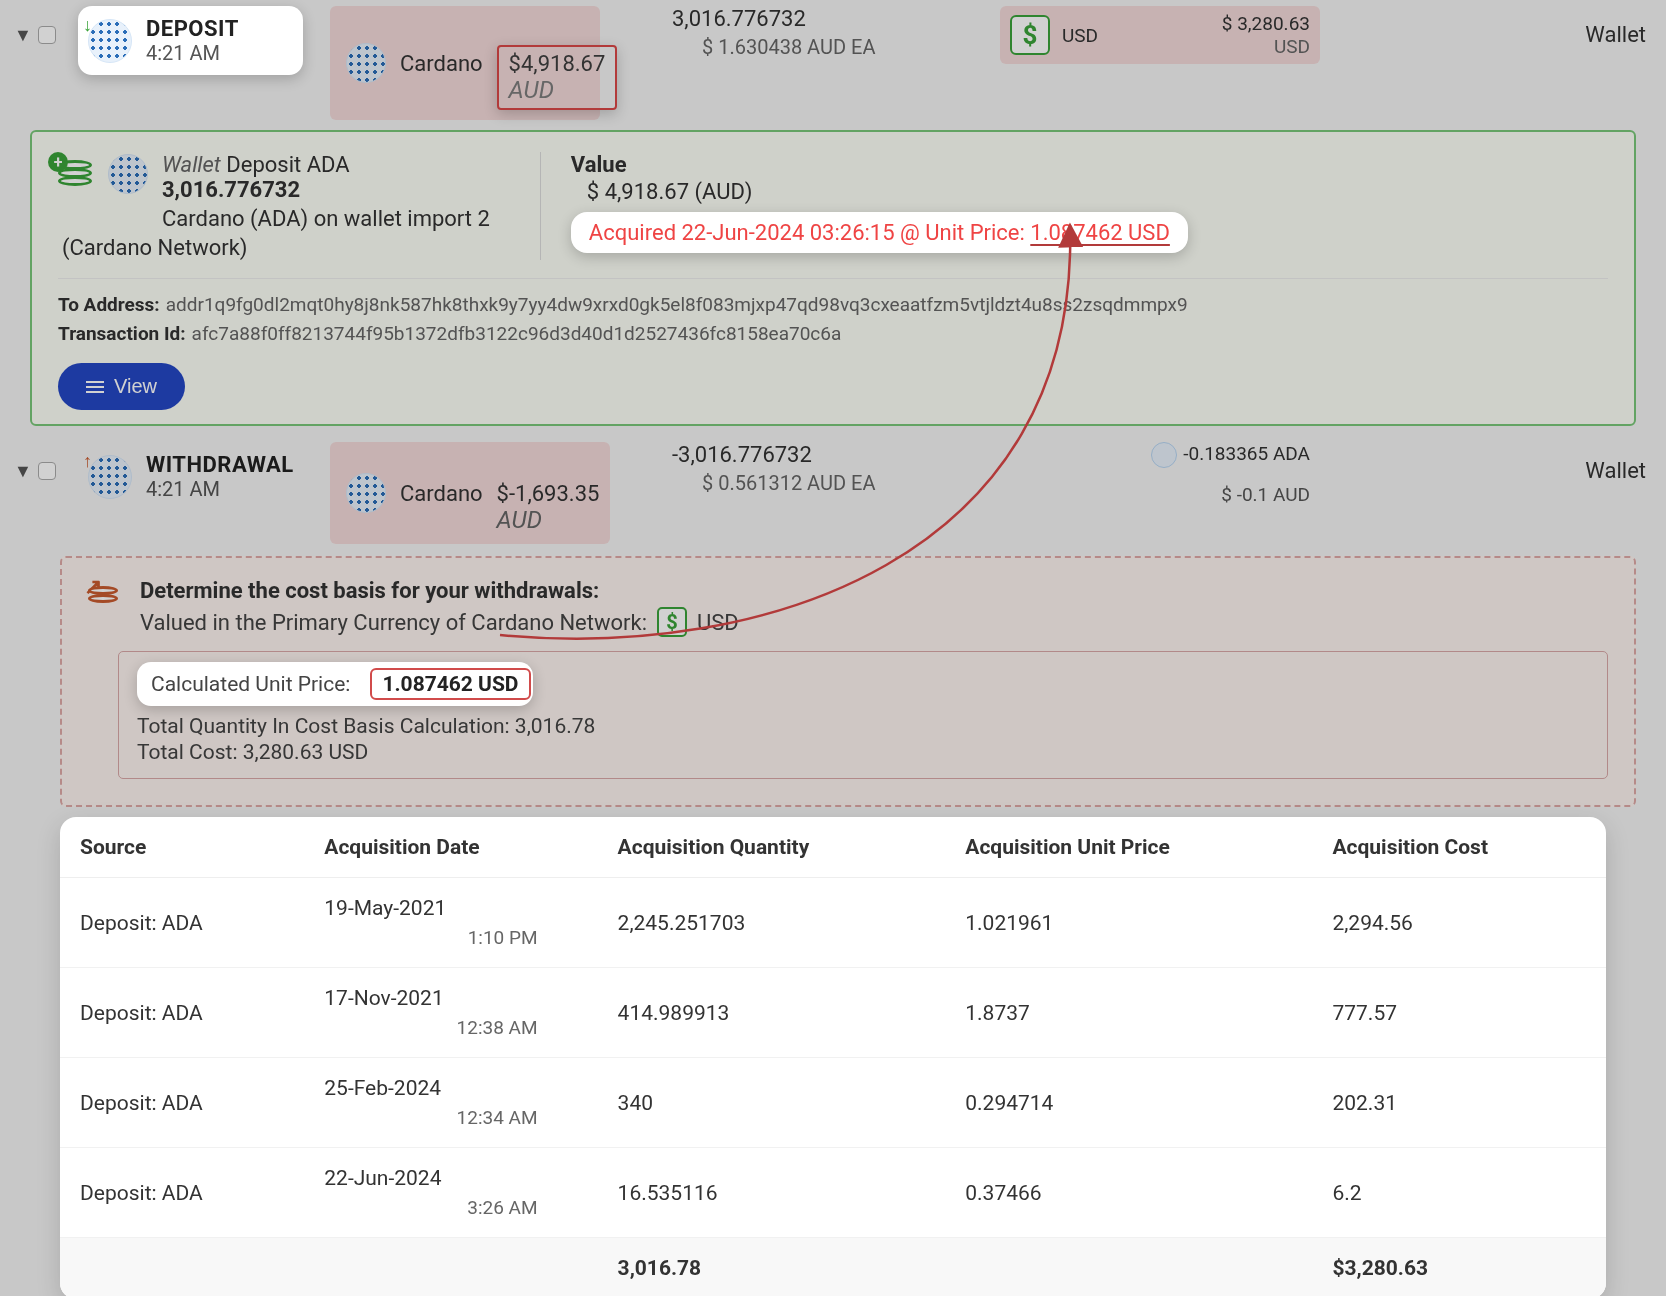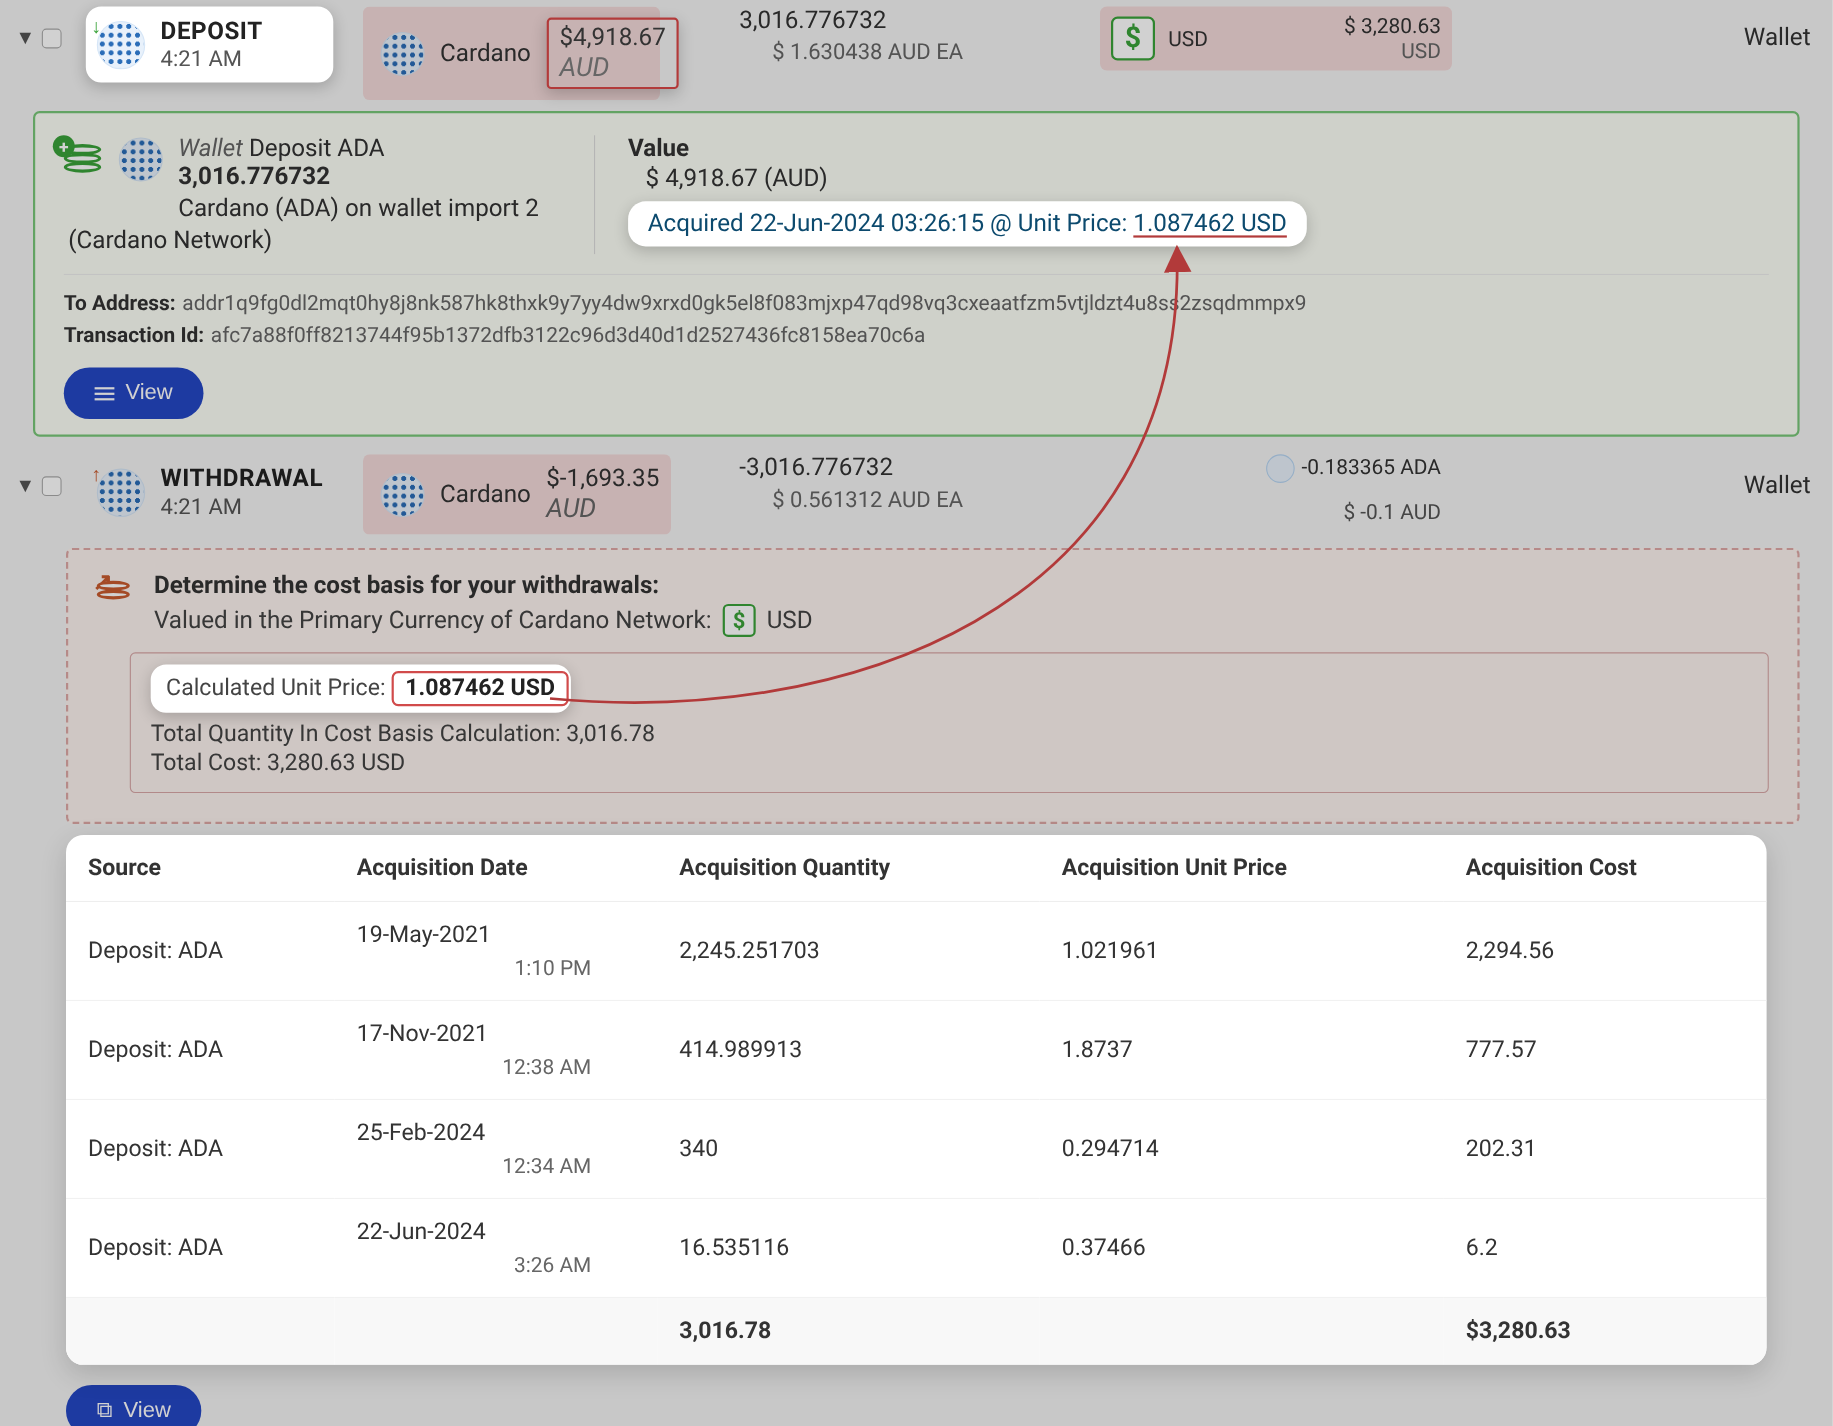--- a/index.html
+++ b/index.html
@@ -55,21 +55,21 @@
   .type-time  { font-size:20px; color:#555; }
 
   .asset-cell {
     display:flex; gap:14px; align-items:center;
     border: 2px solid transparent;
     border-radius: 6px;
     padding: 6px 10px;
   }
   .asset-cell .coin-icon { width:40px;height:40px; }
   .asset-name { font-size:22px; color:#333; }
-  .asset-cell .val-right { margin-left:auto; text-align:right; }
+  .asset-cell .val-right { margin-left:auto; text-align:right;margin-top:29px; }
   .amt-cell.red-border { border:2px solid #b23a3a; padding:4px 10px; border-radius:4px; width:120px; text-align:right;}
   .amt-cell .amount { font-size:22px; color:#333; }
   .amt-cell .ccy { font-size:24px; color:#666; text-align:left;font-style:italic;}
   .qty-cell { padding-left: 12px; }
   .qty-cell .qty { font-size:22px; color:#333; }
   .qty-cell .rate { font-size:20px; color:#666; margin-top:4px; padding-left:30px;}
   .usd-cell { display:flex; align-items:center; gap:12px; padding: 6px 10px;}
   .usd-cell.pink { background:#f3dada; border-radius:6px; }
   .usd-badge {
     width:40px;height:40px;border-radius:6px;border:2px solid #3aa33a;
@@ -113,21 +113,21 @@
   .ph-text .l1 .it { font-style:italic; color:#666;}
   .ph-text .l2 { font-size:22px; font-weight:700; }
   .ph-text .l3, .ph-text .l4 { font-size:22px; color:#333; margin-top:4px;}
   .ph-text .l4 { margin-left:-100px;}
 
   .ph-right { border-left:1px solid #ddd; padding-left:30px; margin-left:20px;}
   .ph-right .hd { font-size:22px; font-weight:700; }
   .ph-right .val { font-size:22px; margin:2px 0 8px 16px;}
   .acq-bubble {
     background:#fff; border-radius:16px; padding:8px 18px;
-    font-size:22px; color:#0c4a6e;
+    font-size:22px; color:#ef4444;
     display:inline-block;
   }
   .acq-bubble .uline { text-decoration: underline; text-decoration-color:#b23a3a; text-decoration-thickness:2px; text-underline-offset:4px;}
 
   .addr-block { margin-top:18px; font-size:19px; color:#666; border-top:1px solid #eee; padding-top:14px;}
   .addr-block b { color:#333; font-weight:700; margin-right:6px;}
 
   .view-btn {
     margin-top:18px;
     background:#2447c5; color:#fff; border:none; border-radius:30px;
@@ -171,21 +171,21 @@
 
   .calc-box {
     margin: 14px 0 0 30px;
     border:1px solid #d9a8a8;
     border-radius:5px;
     padding: 10px 18px 14px 18px;
     font-size:21px; color:#444;
   }
   .cup-bubble {
     background:#fff; border-radius:14px; padding:6px 2px 6px 14px;
-    display:inline-flex; align-items:center; gap:6px;
+    display:inline-flex; align-items:center; gap:20px;
     margin-bottom:6px;
   }
   .cup-bubble .boxed {
     border:2px solid #d14b4b; border-radius:6px; padding:2px 10px;
     font-weight:700; color:#222;
   }
   .calc-box .ln { margin-top:2px; }
 
   
   .tbl-wrap {

